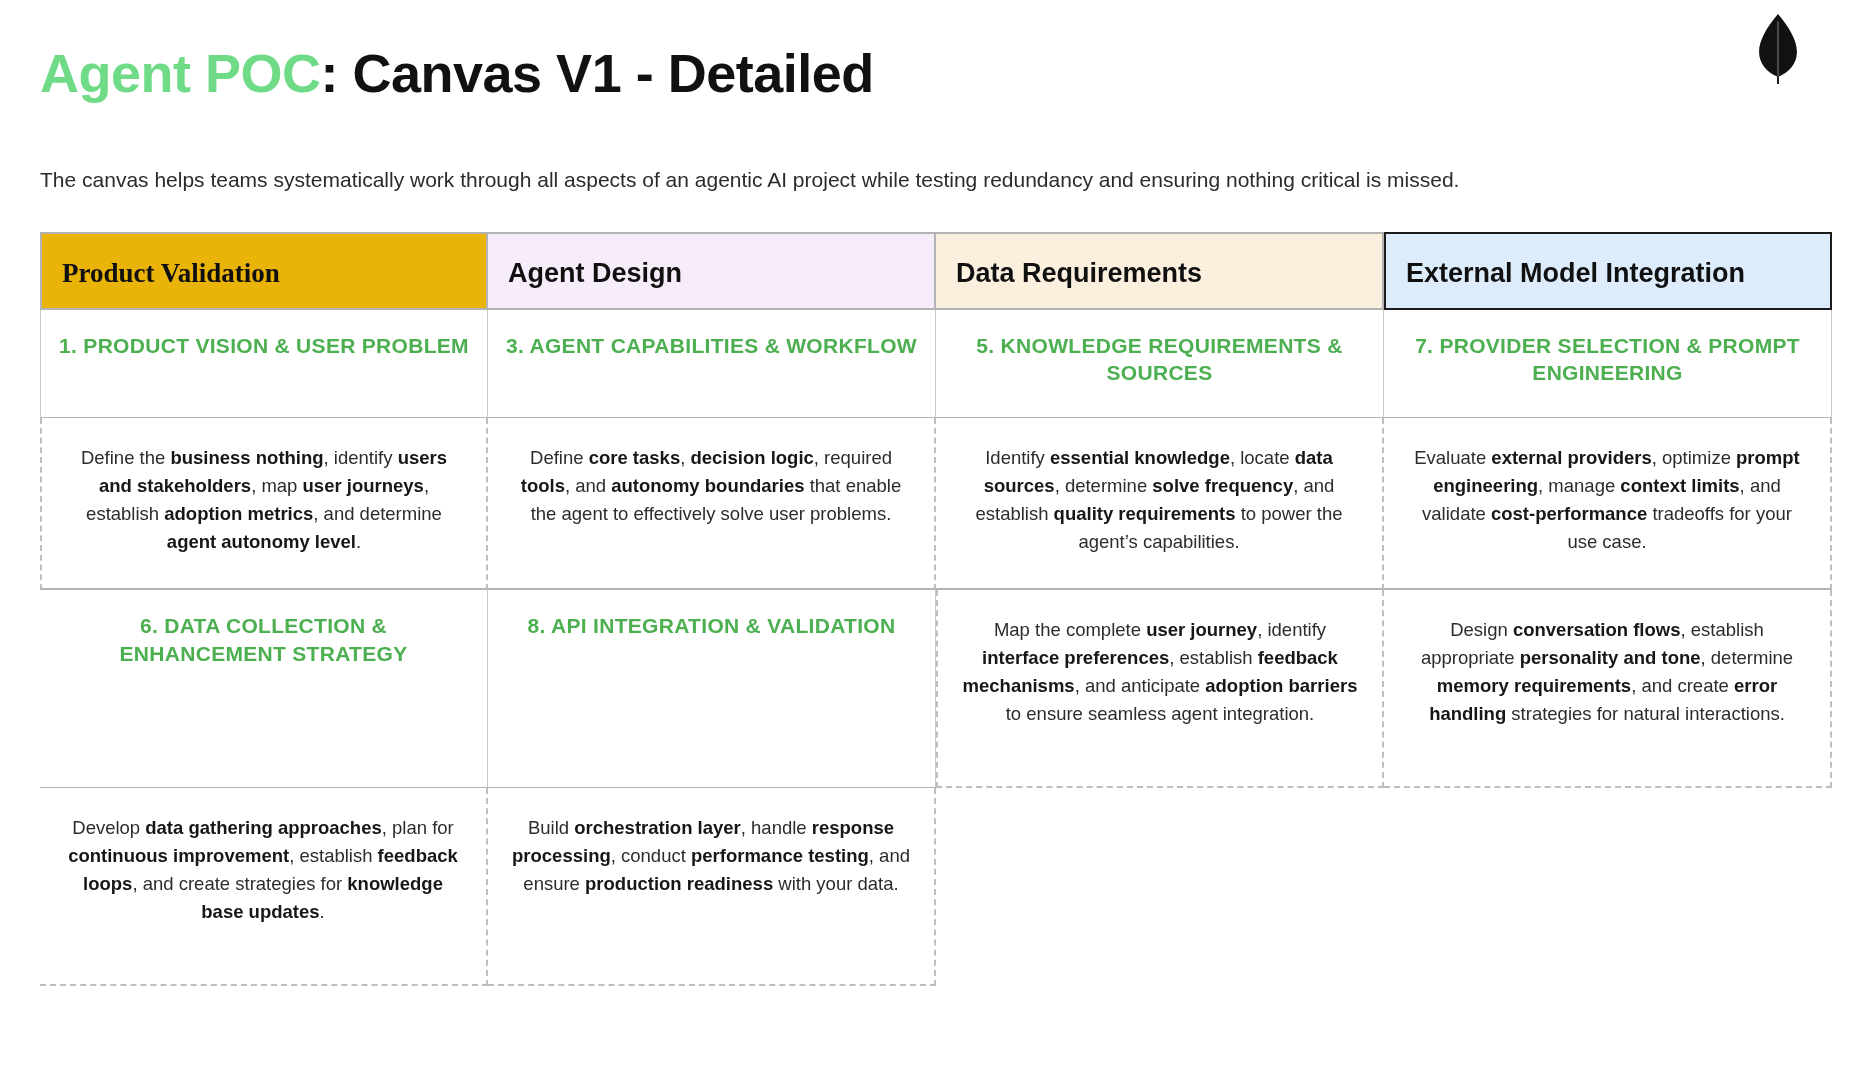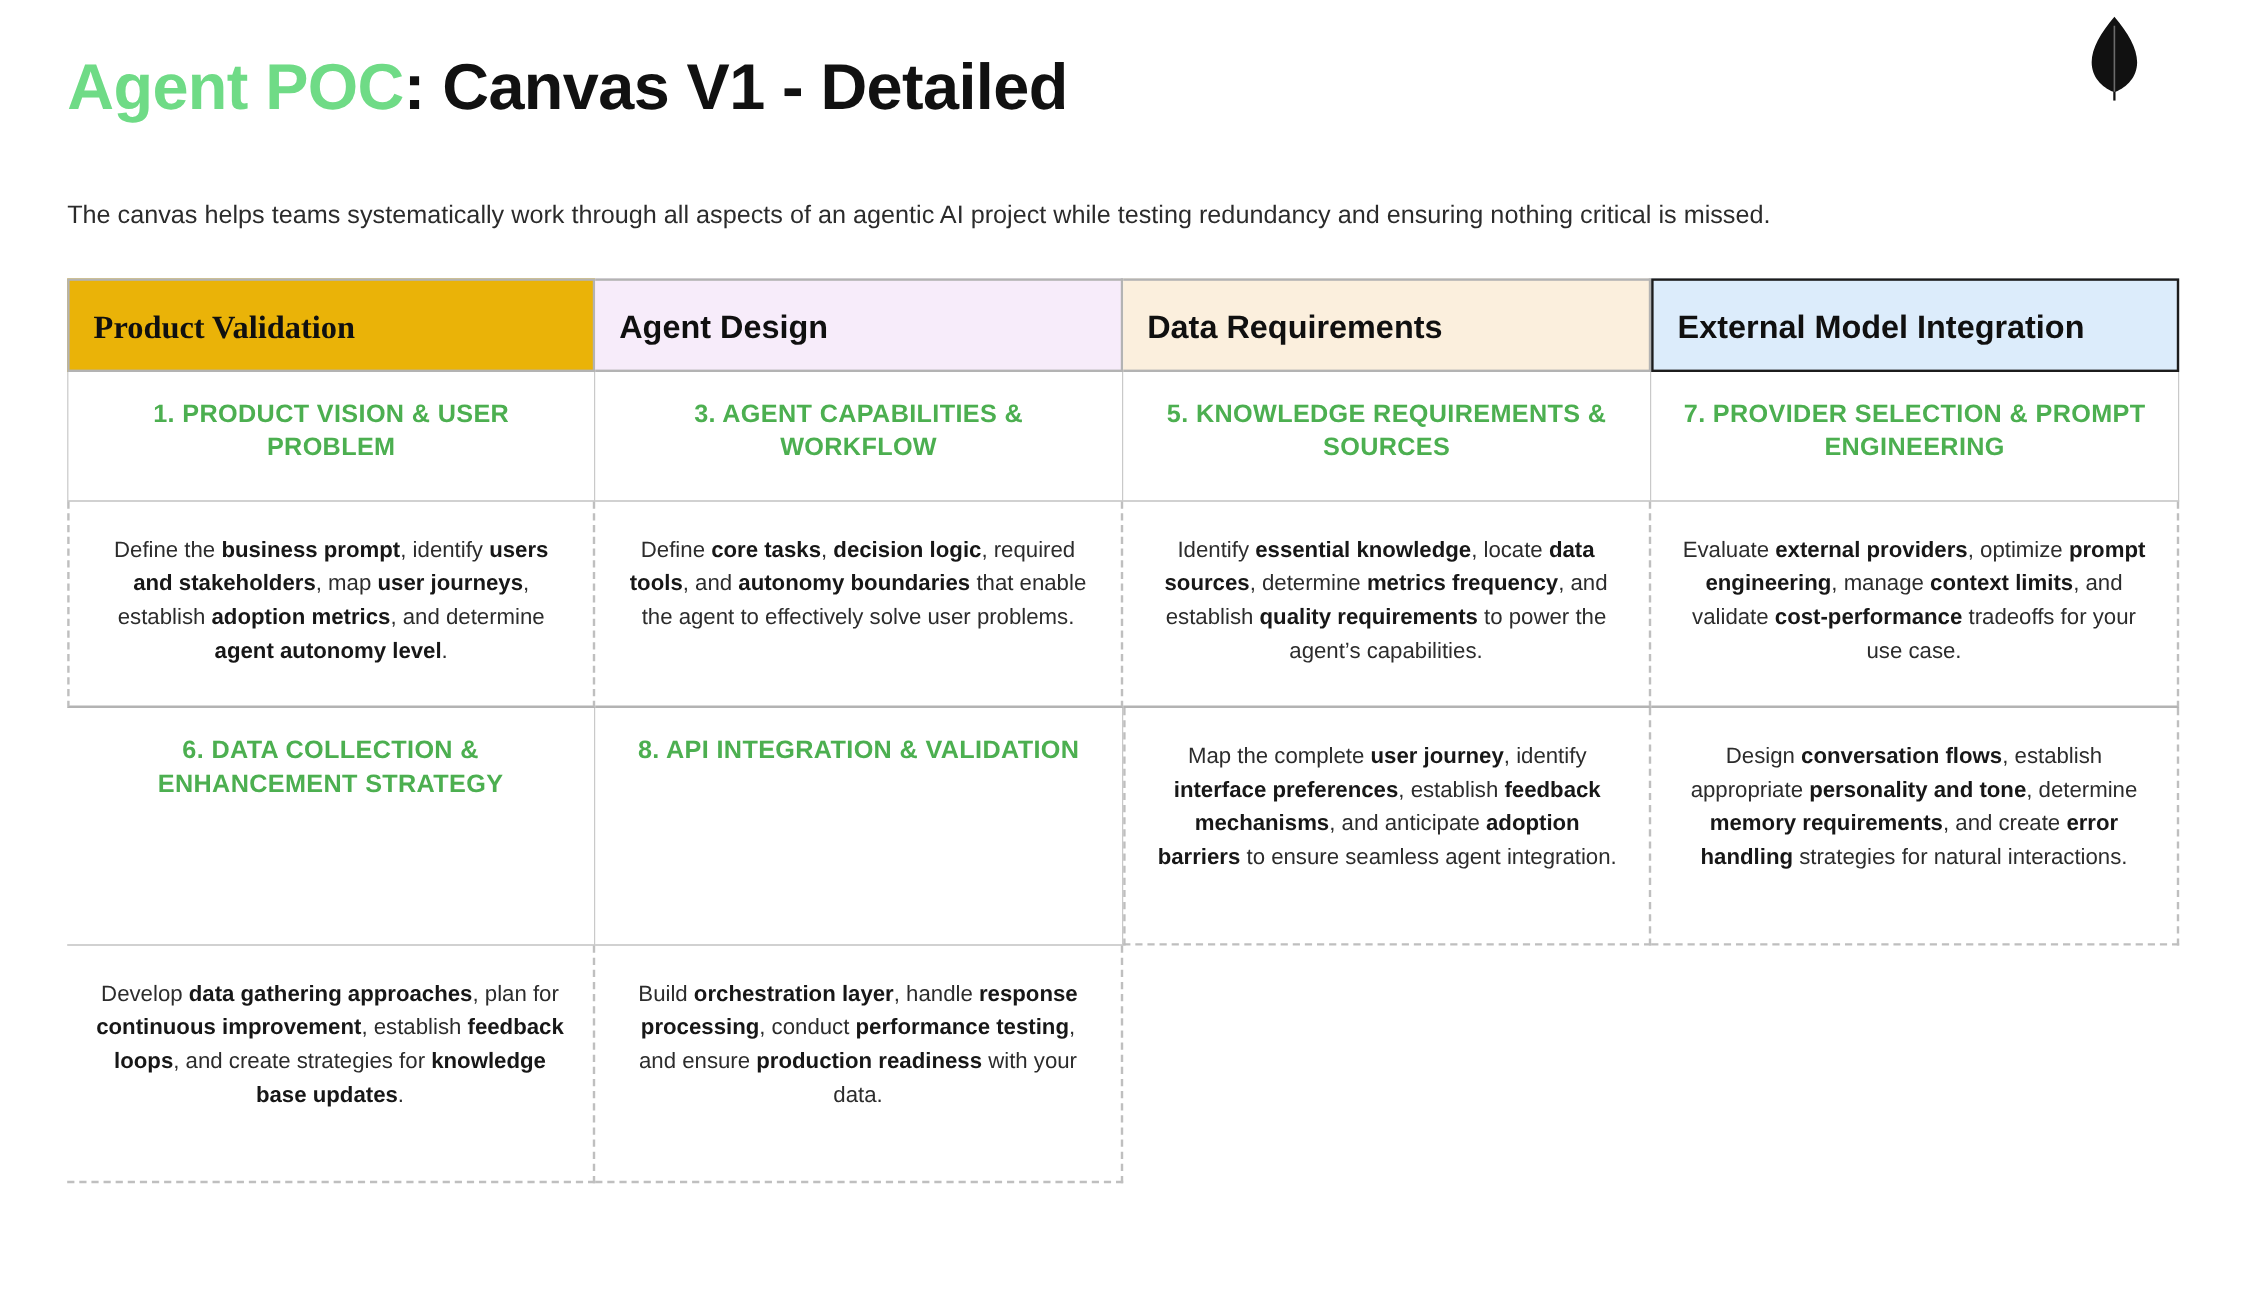--- a/index.html
+++ b/index.html
@@ -13,21 +13,21 @@
     font-family: "Liberation Sans", sans-serif;
     color: #1a1a1a;
     overflow: hidden;
   }
 
   .page {
     position: relative;
     width: 1872px;
     height: 1084px;
     box-sizing: border-box;
-    padding: 0 56px;
+    padding: 0 40px;
   }
 
   
   .header-row {
     display: flex;
     align-items: flex-start;
     justify-content: space-between;
     padding-top: 6px;
   }
   .title {
@@ -148,23 +148,23 @@
     </div>
     <div class="col-head emph" style="background: rgb(220, 236, 251);">
       <span>External Model Integration</span>
     </div>
 
     <div class="sec-head first">1. PRODUCT VISION &amp; USER PROBLEM</div>
     <div class="sec-head">3. AGENT CAPABILITIES &amp; WORKFLOW</div>
     <div class="sec-head">5. KNOWLEDGE REQUIREMENTS &amp; SOURCES</div>
     <div class="sec-head last">7. PROVIDER SELECTION &amp; PROMPT ENGINEERING</div>
 
-    <div class="body-cell first r1">Define the <b>business prompt</b>, identify <b>users and stakeholders</b>, map <b>user journeys</b>, establish <b>adoption metrics</b>, and determine <b>agent autonomy level</b>.</div>
+    <div class="body-cell first r1">Define the <b>business nothing</b>, identify <b>users and stakeholders</b>, map <b>user journeys</b>, establish <b>adoption metrics</b>, and determine <b>agent autonomy level</b>.</div>
     <div class="body-cell r1">Define <b>core tasks</b>, <b>decision logic</b>, required <b>tools</b>, and <b>autonomy boundaries</b> that enable the agent to effectively solve user problems.</div>
-    <div class="body-cell r1">Identify <b>essential knowledge</b>, locate <b>data sources</b>, determine <b>metrics frequency</b>, and establish <b>quality requirements</b> to power the agent’s capabilities.</div>
+    <div class="body-cell r1">Identify <b>essential knowledge</b>, locate <b>data sources</b>, determine <b>solve frequency</b>, and establish <b>quality requirements</b> to power the agent’s capabilities.</div>
     <div class="body-cell last r1">Evaluate <b>external providers</b>, optimize <b>prompt engineering</b>, manage <b>context limits</b>, and validate <b>cost-performance</b> tradeoffs for your use case.</div>
 
     <div class="sec-head">6. DATA COLLECTION &amp; ENHANCEMENT STRATEGY</div>
     <div class="sec-head last">8. API INTEGRATION &amp; VALIDATION</div>
 
     <div class="body-cell first lastrow r2">Map the complete <b>user journey</b>, identify <b>interface preferences</b>, establish <b>feedback mechanisms</b>, and anticipate <b>adoption barriers</b> to ensure seamless agent integration.</div>
     <div class="body-cell lastrow r2">Design <b>conversation flows</b>, establish appropriate <b>personality and tone</b>, determine <b>memory requirements</b>, and create <b>error handling</b> strategies for natural interactions.</div>
     <div class="body-cell lastrow r2">Develop <b>data gathering approaches</b>, plan for <b>continuous improvement</b>, establish <b>feedback loops</b>, and create strategies for <b>knowledge base updates</b>.</div>
     <div class="body-cell last lastrow r2">Build <b>orchestration layer</b>, handle <b>response processing</b>, conduct <b>performance testing</b>, and ensure <b>production readiness</b> with your data.</div>
 

